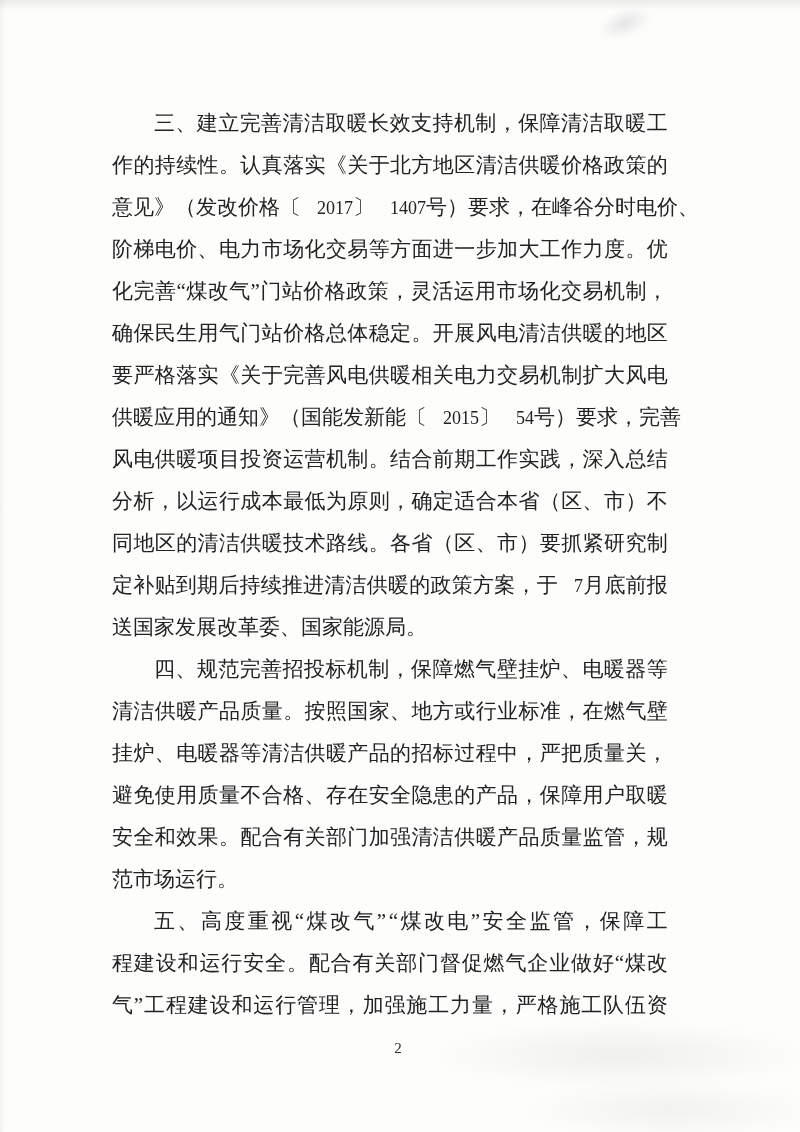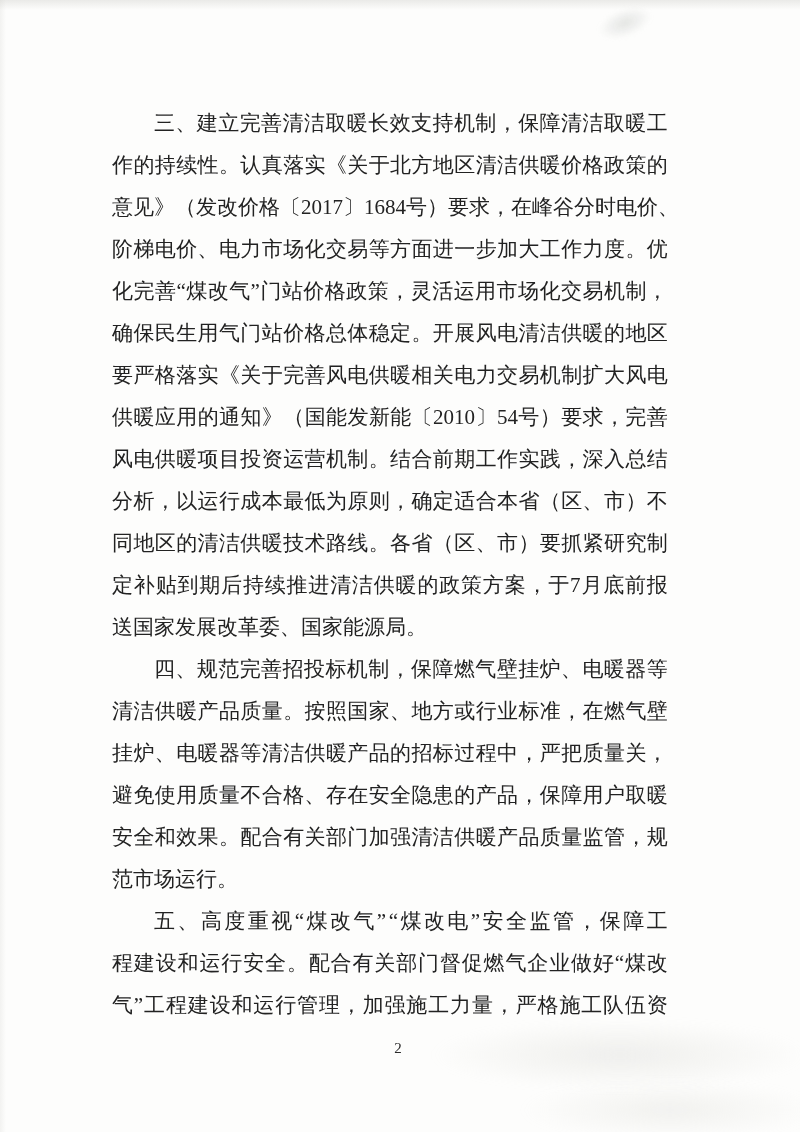--- a/index.html
+++ b/index.html
@@ -68,21 +68,22 @@
   .line.j {
     justify-content: space-between;
   }
   .line.plain {
     justify-content: flex-start;
   }
   .line.indent {
     padding-left: 42px;
   }
   .line span.num {
-    font-size: 21px;
+    font-size: 18px;
+    margin-left: 16px;
   }
   
   .page-number {
     position: absolute;
     left: 0;
     top: 1040px;
     width: 796px;
     text-align: center;
     font-size: 15px;
     color: #2a2a2a;
@@ -161,21 +162,21 @@
           <span>见</span>
           <span>》</span>
           <span>（</span>
           <span>发</span>
           <span>改</span>
           <span>价</span>
           <span>格</span>
           <span>〔</span>
           <span class="num">2017</span>
           <span>〕</span>
-          <span class="num">1684</span>
+          <span class="num">1407</span>
           <span>号</span>
           <span>）</span>
           <span>要</span>
           <span>求</span>
           <span>，</span>
           <span>在</span>
           <span>峰</span>
           <span>谷</span>
           <span>分</span>
           <span>时</span>
@@ -305,21 +306,21 @@
           <span>通</span>
           <span>知</span>
           <span>》</span>
           <span>（</span>
           <span>国</span>
           <span>能</span>
           <span>发</span>
           <span>新</span>
           <span>能</span>
           <span>〔</span>
-          <span class="num">2010</span>
+          <span class="num">2015</span>
           <span>〕</span>
           <span class="num">54</span>
           <span>号</span>
           <span>）</span>
           <span>要</span>
           <span>求</span>
           <span>，</span>
           <span>完</span>
           <span>善</span>
         </div>

